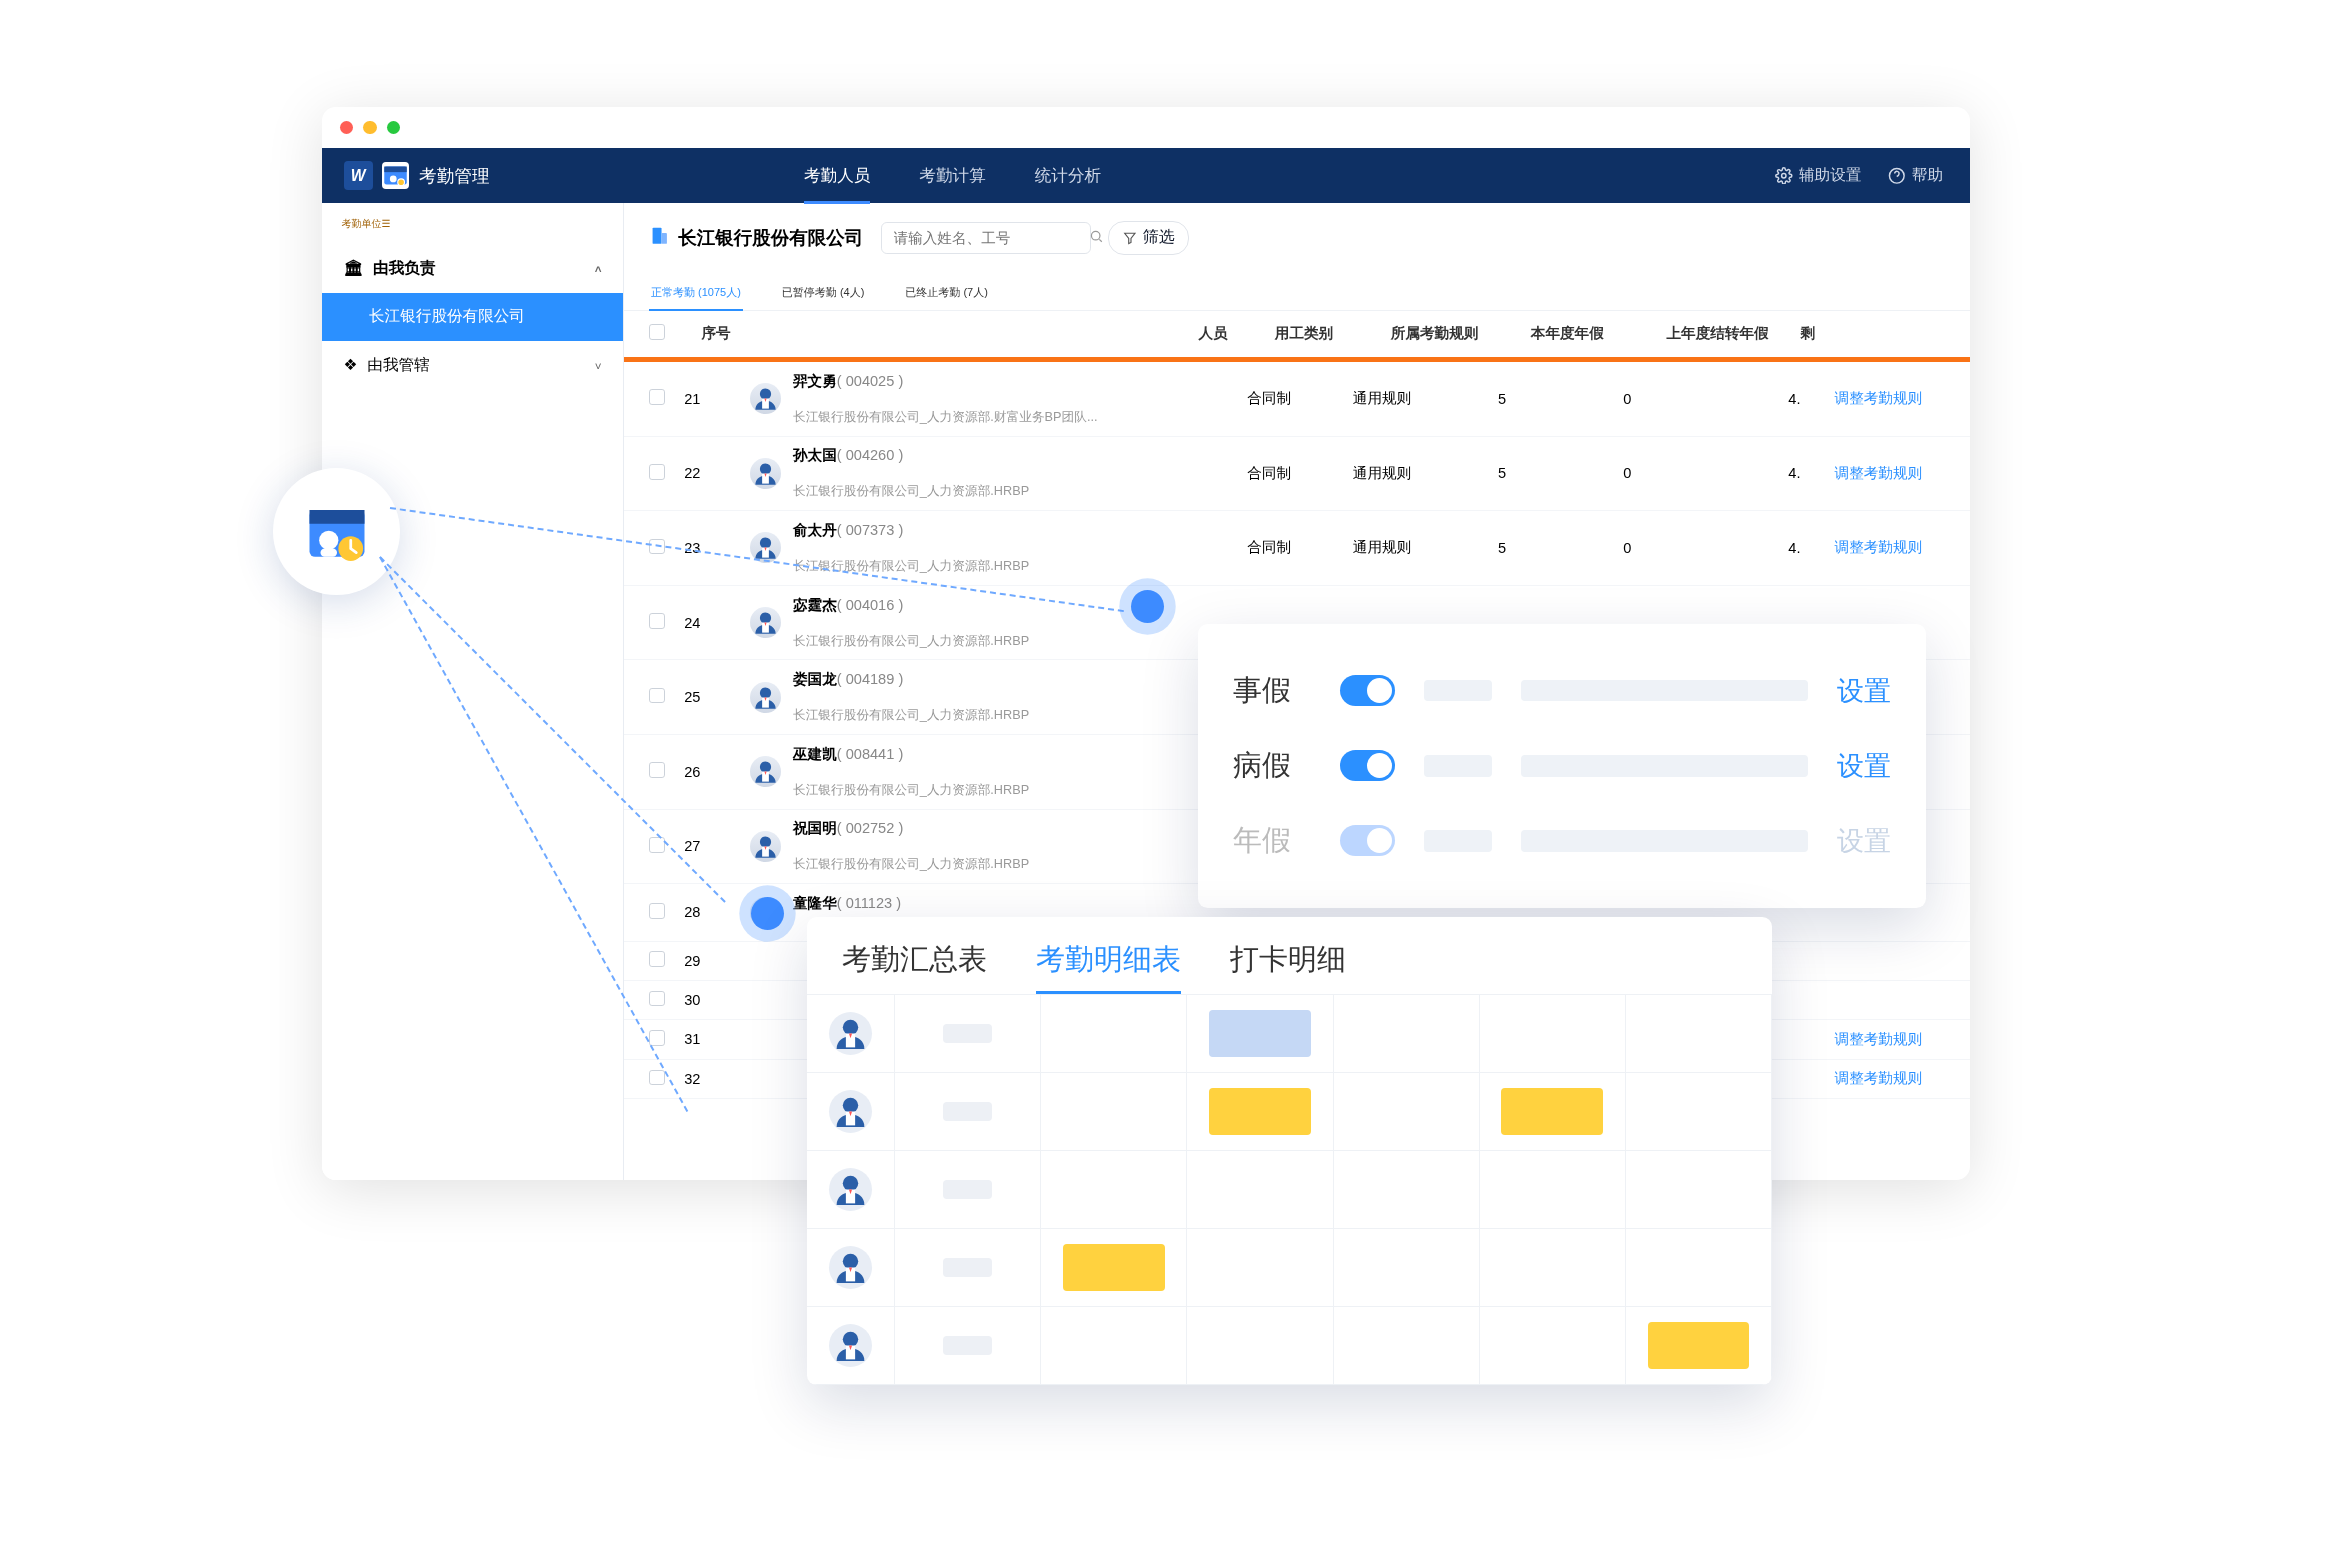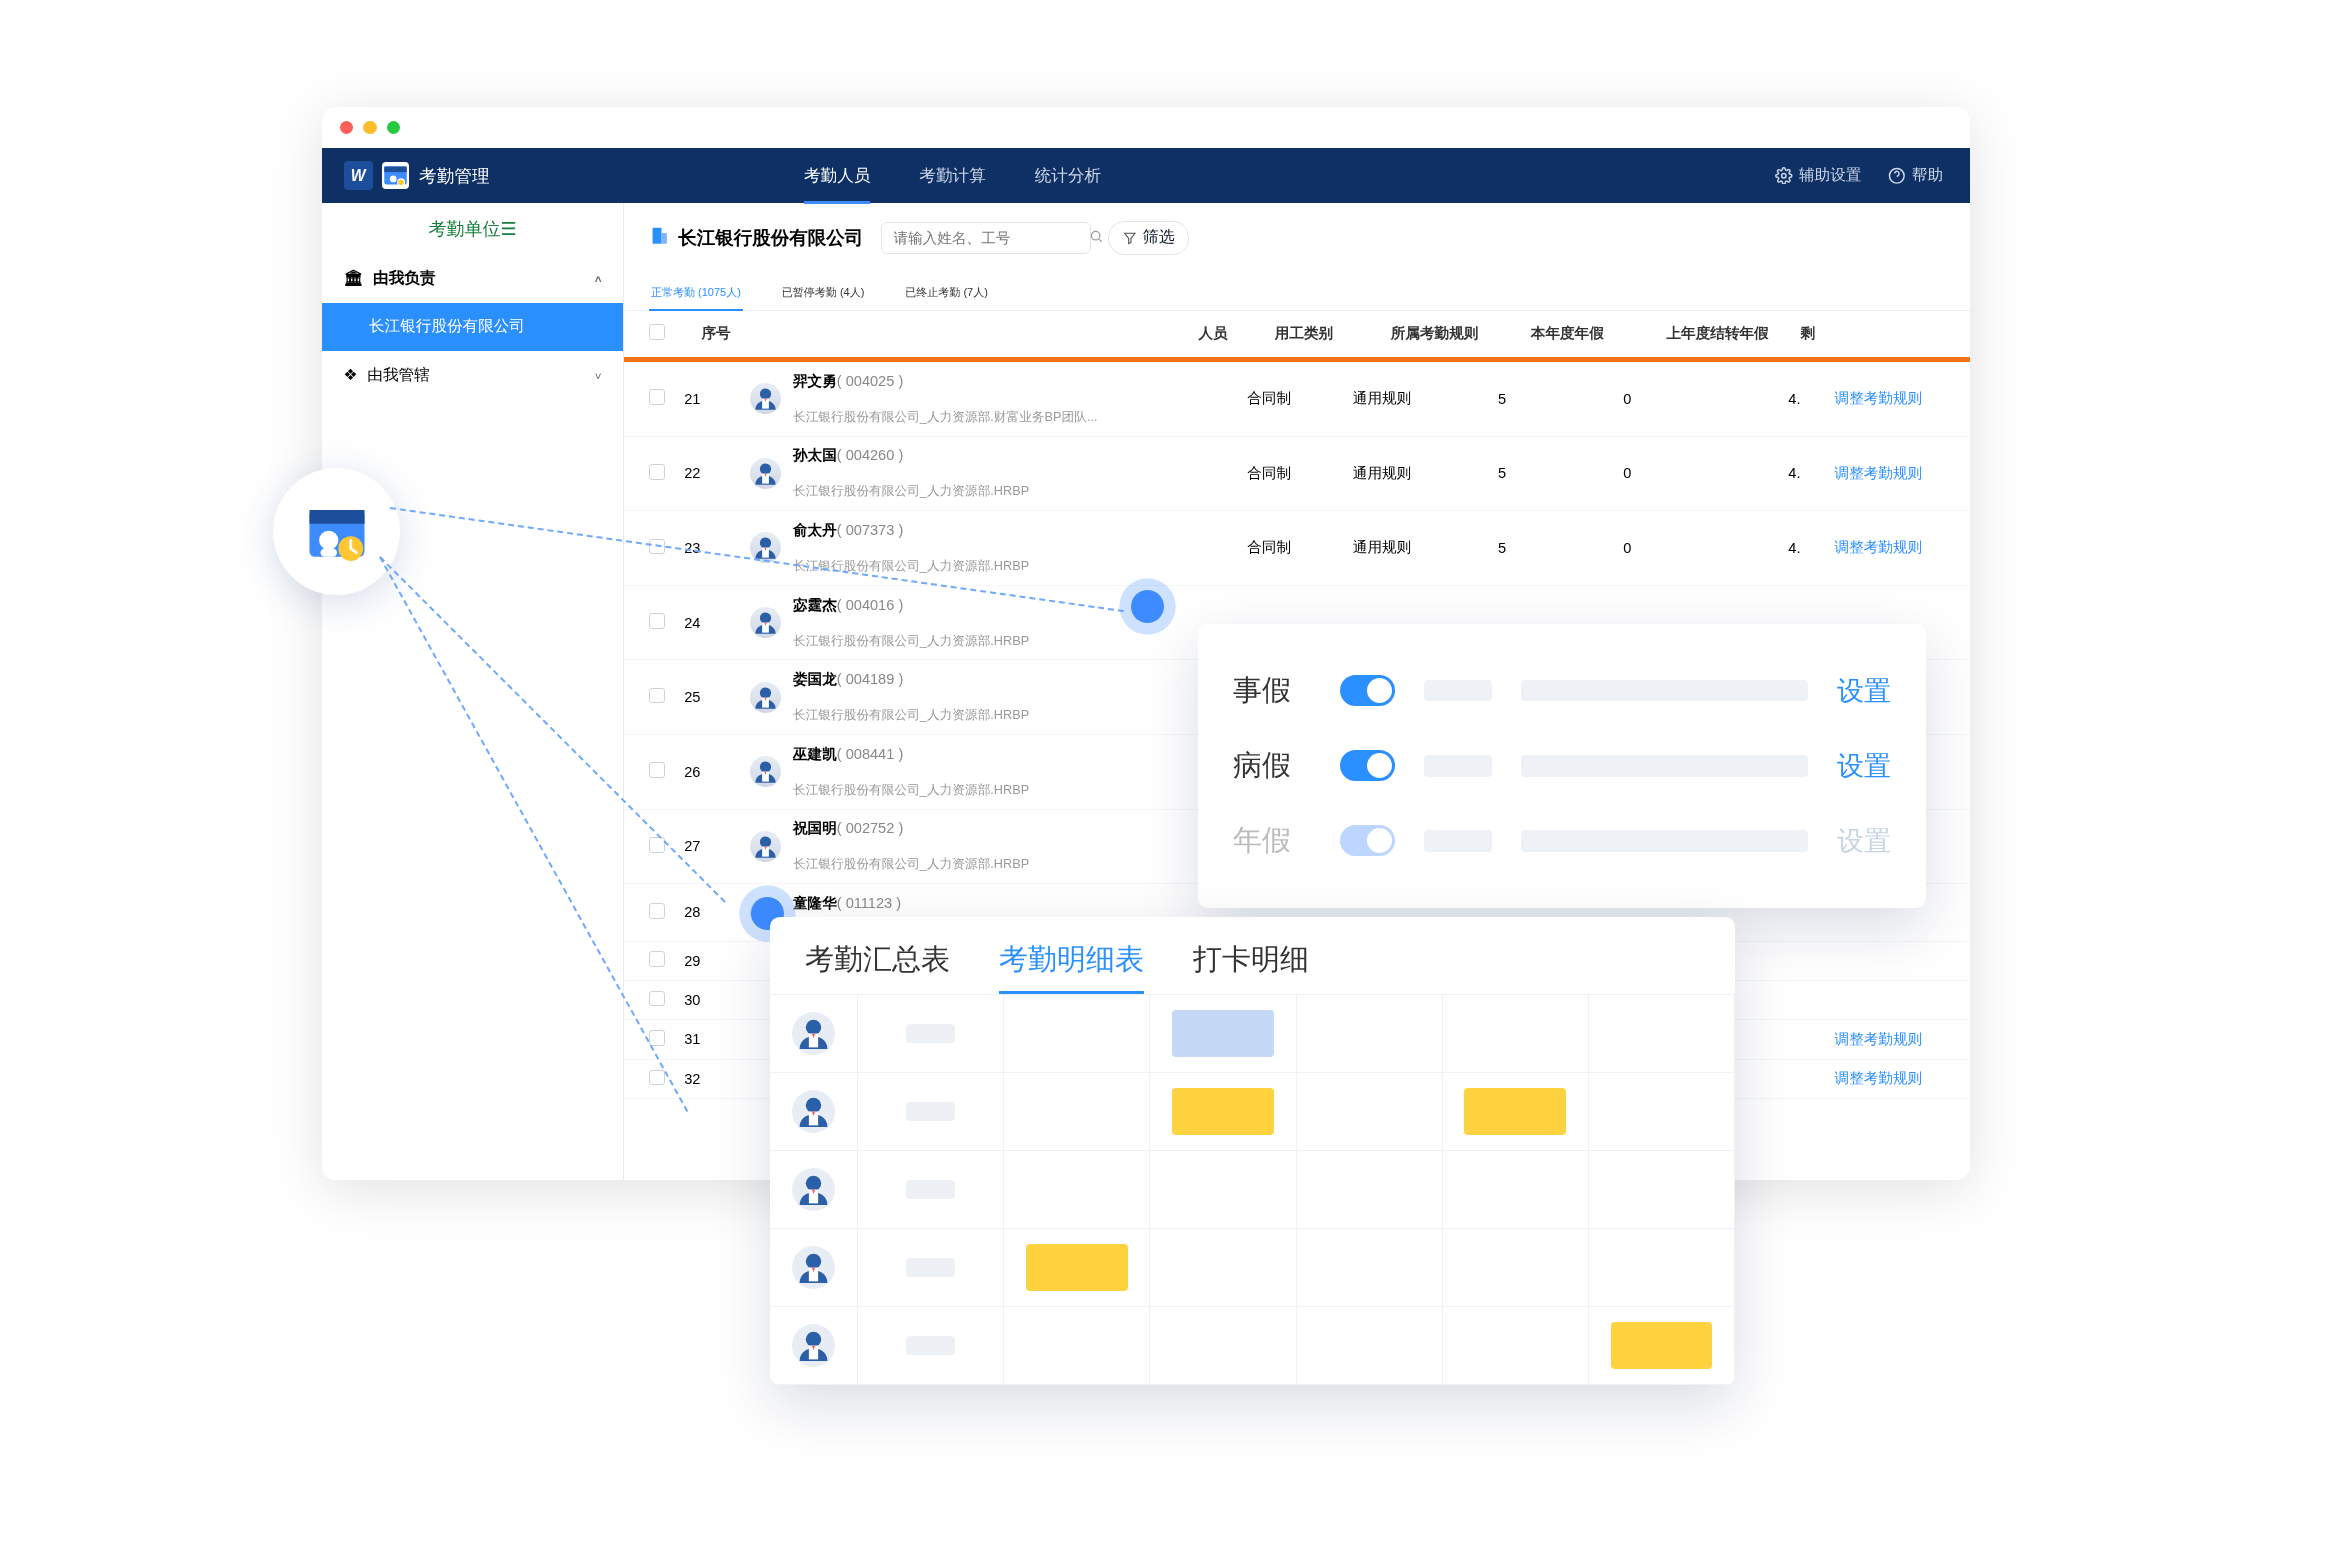--- a/index.html
+++ b/index.html
@@ -14,21 +14,21 @@
 .brand-icon{width:27px;height:27px;background:#fff;border-radius:3.9px;display:inline-flex;align-items:center;justify-content:center}
 .nav{display:flex;gap:49px;margin-left:293px}
 .nav-item{position:relative;padding:15.6px 0;font-size:16.6px;color:#cfd8e8;cursor:pointer}
 .nav-item.active{color:#fff}
 .nav-item.active::after{content:"";position:absolute;bottom:-2px;left:0;right:0;height:2.9px;background:#3d8bff}
 .top-actions{margin-left:auto;display:flex;gap:27px;padding-right:27px;color:#cfd8e8;font-size:15.6px}
 .top-act{display:flex;align-items:center;gap:5.9px;cursor:pointer}
 .top-act svg{flex-shrink:0}
 .body{display:flex;height:calc(100% - 96px)}
 .sidebar{width:302px;border-right:1px solid #e8ecf2;background:#fff;font-size:15.6px}
-.side-head{display:flex;align-items:center;justify-content:center;padding:13.7px 19.5px;color:#15803d;font-size:18px}
+.side-head{display:flex;align-items:center;justify-content:flex-start;padding:13.7px 19.5px;color:#a16207;font-size:10px}
 .side-group{display:flex;align-items:center;justify-content:space-between;padding:13.7px 21.5px;font-weight:600;cursor:pointer}
 .side-group .ic{margin-right:9.8px}
 .side-item{padding:13.7px 21.5px 13.7px 47px;cursor:pointer}
 .side-item.active{background:#2b90ff;color:#fff}
 .chev{font-size:11.7px;color:#666}
 .main{flex:1;overflow:auto}
 .page-head{display:flex;align-items:center;gap:17.6px;padding:17.6px 25px 9.8px}
 .org-name{font-size:18.5px;font-weight:600;display:flex;align-items:center;gap:7.8px}
 .org-name .ic{color:#2b90ff}
 .search{display:flex;align-items:center;border:1px solid #e0e4ea;border-radius:5.9px;padding:5.9px 11.7px;width:210px;font-size:14.6px;color:#aaa;gap:7.8px}
@@ -64,21 +64,21 @@
 .leave-row.dis .leave-label{color:#bbb}
 .toggle{width:55px;height:31px;border-radius:15.6px;background:#2b90ff;position:relative;cursor:pointer}
 .toggle::after{content:"";position:absolute;width:25px;height:25px;background:#fff;border-radius:50%;top:2.9px;right:2.9px}
 .toggle.off{background:#bcd6ff}
 .ph{height:21.5px;background:#eef2f7;border-radius:3.9px}
 .ph.s{width:68px}
 .ph.l{flex:1}
 .set-link{font-size:27px;color:#2b90ff;cursor:pointer;margin-left:auto}
 .leave-row.dis .set-link{color:#c7d4e5}
 
-.card-detail{position:absolute;left:770px;top:917px;width:965px;background:#fff;border-radius:9.8px;box-shadow:0 19.5px 59px rgba(0,30,80,0.15);overflow:hidden}
+.card-detail{position:absolute;left:807px;top:917px;width:965px;background:#fff;border-radius:9.8px;box-shadow:0 19.5px 59px rgba(0,30,80,0.15);overflow:hidden}
 .detail-tabs{display:flex;gap:49px;padding:23.4px 35px 0}
 .dtab{font-size:29px;color:#333;padding-bottom:13.7px;cursor:pointer;position:relative}
 .dtab.active{color:#2b90ff}
 .dtab.active::after{content:"";position:absolute;bottom:0;left:0;right:0;height:2.9px;background:#2b90ff}
 .grid{display:grid;grid-template-columns:88px repeat(6,1fr);border-top:1px solid #eef1f5}
 .gcell{height:78px;border-right:1px solid #eef1f5;border-bottom:1px solid #eef1f5;display:flex;align-items:center;justify-content:center}
 .gcell:first-child{justify-content:center}
 .gavatar{width:43px;height:43px;border-radius:50%;background:#e8edf5;display:flex;align-items:center;justify-content:center}
 .gavatar svg{width:37px;height:37px}
 .block{width:70%;height:60%;border-radius:3.9px}

